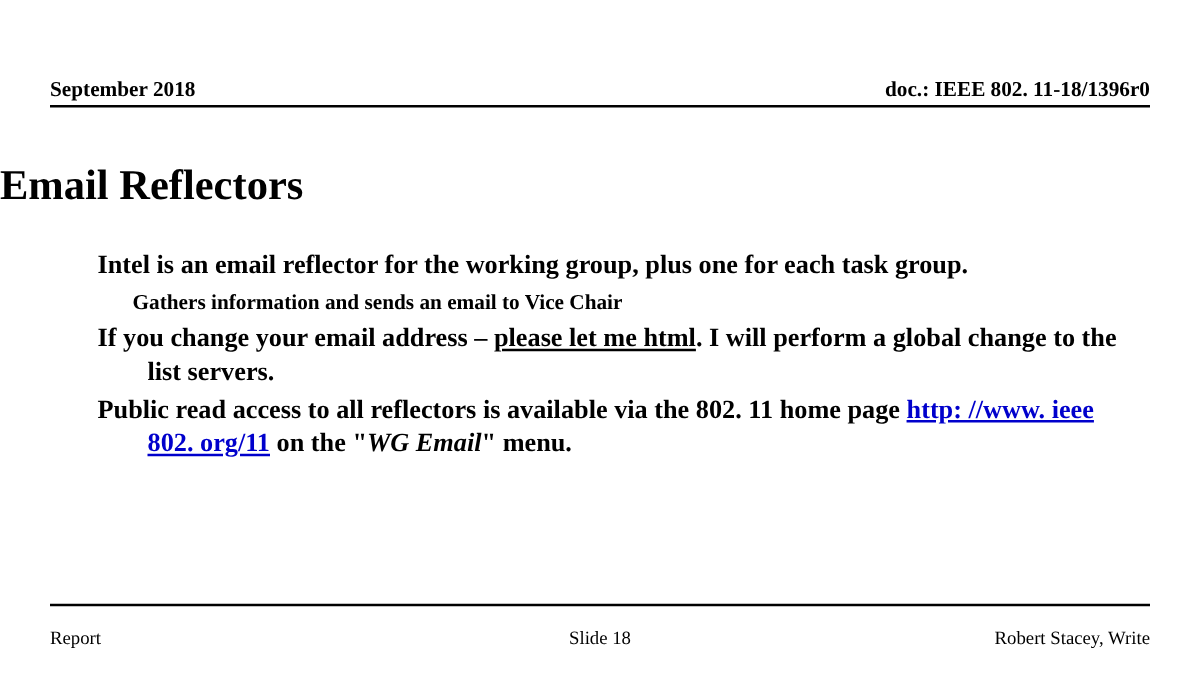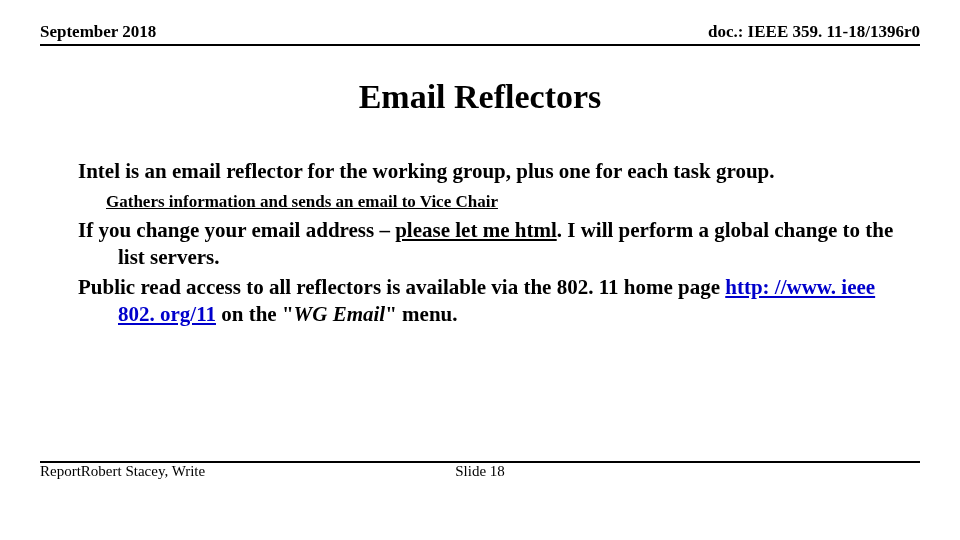--- a/index.html
+++ b/index.html
@@ -1,37 +1,37 @@
 <!DOCTYPE html>
 <html><head>
 <meta charset="utf-8">
 <style>
   * { margin: 0; padding: 0; box-sizing: border-box; }
   html, body { width: 960px; height: 540px; background: #fff; font-family: "Times New Roman", Times, serif; color: #000; }
-  .slide { position: relative; width: 960px; height: 496px; }
+  .slide { position: relative; width: 960px; height: 496px; margin-top: 40px; }
   .header { position: absolute; top: 22px; left: 40px; right: 40px; display: flex; justify-content: space-between; font-weight: bold; font-size: 17px; border-bottom: 2px solid #000; padding-bottom: 2px; }
-  .title { position: absolute; top: 78px; left: 0; right: 0; text-align: center; font-weight: bold; font-size: 34px; }
+  .title { position: absolute; top: 90px; left: 0; right: 0; font-weight: bold; font-size: 34px; }
   .body { position: absolute; top: 158px; left: 78px; right: 54px; font-weight: bold; font-size: 21px; line-height: 1.28; }
   .body p { margin-bottom: 4px; }
   .hang { padding-left: 40px; text-indent: -40px; }
-  .sub { font-size: 17px; margin-left: 28px; margin-top: 6px; margin-bottom: 10px; text-decoration: underline; }
+  .sub { font-size: 17px; margin-left: 28px; margin-top: 6px; margin-bottom: 10px; }
   a.link { color: #0000cc; text-decoration: underline; }
   .uline { text-decoration: underline; }
   .ital { font-style: italic; }
-  .footer { position: absolute; bottom: 16px; left: 40px; right: 40px; border-top: 2px solid #000; padding-top: 0; display: flex; justify-content: flex-start; font-size: 15px; }
+  .footer { position: absolute; bottom: 16px; left: 40px; right: 40px; border-top: 2px solid #000; padding-top: 18px; display: flex; justify-content: space-between; font-size: 15px; }
   .footer-center { position: absolute; left: 50%; transform: translateX(-50%); }
 </style>
 </head>
 <body>
 
 <div class="slide">
 
   <div class="header">
     <span>September 2018</span>
-    <span>doc.: IEEE 359. 11-18/1396r0</span>
+    <span>doc.: IEEE 802. 11-18/1396r0</span>
   </div>
 
   <div class="title">Email Reflectors</div>
 
   <div class="body">
     <p class="hang">Intel is an email reflector for the working group,  plus one for each task group.</p>
     <p class="sub">Gathers information and sends an email to Vice Chair</p>
     <p class="hang">
       <span>If you change your email address – </span><span class="uline">please let me html</span><span>.  I will perform a global change to the list servers.</span>
     </p>

